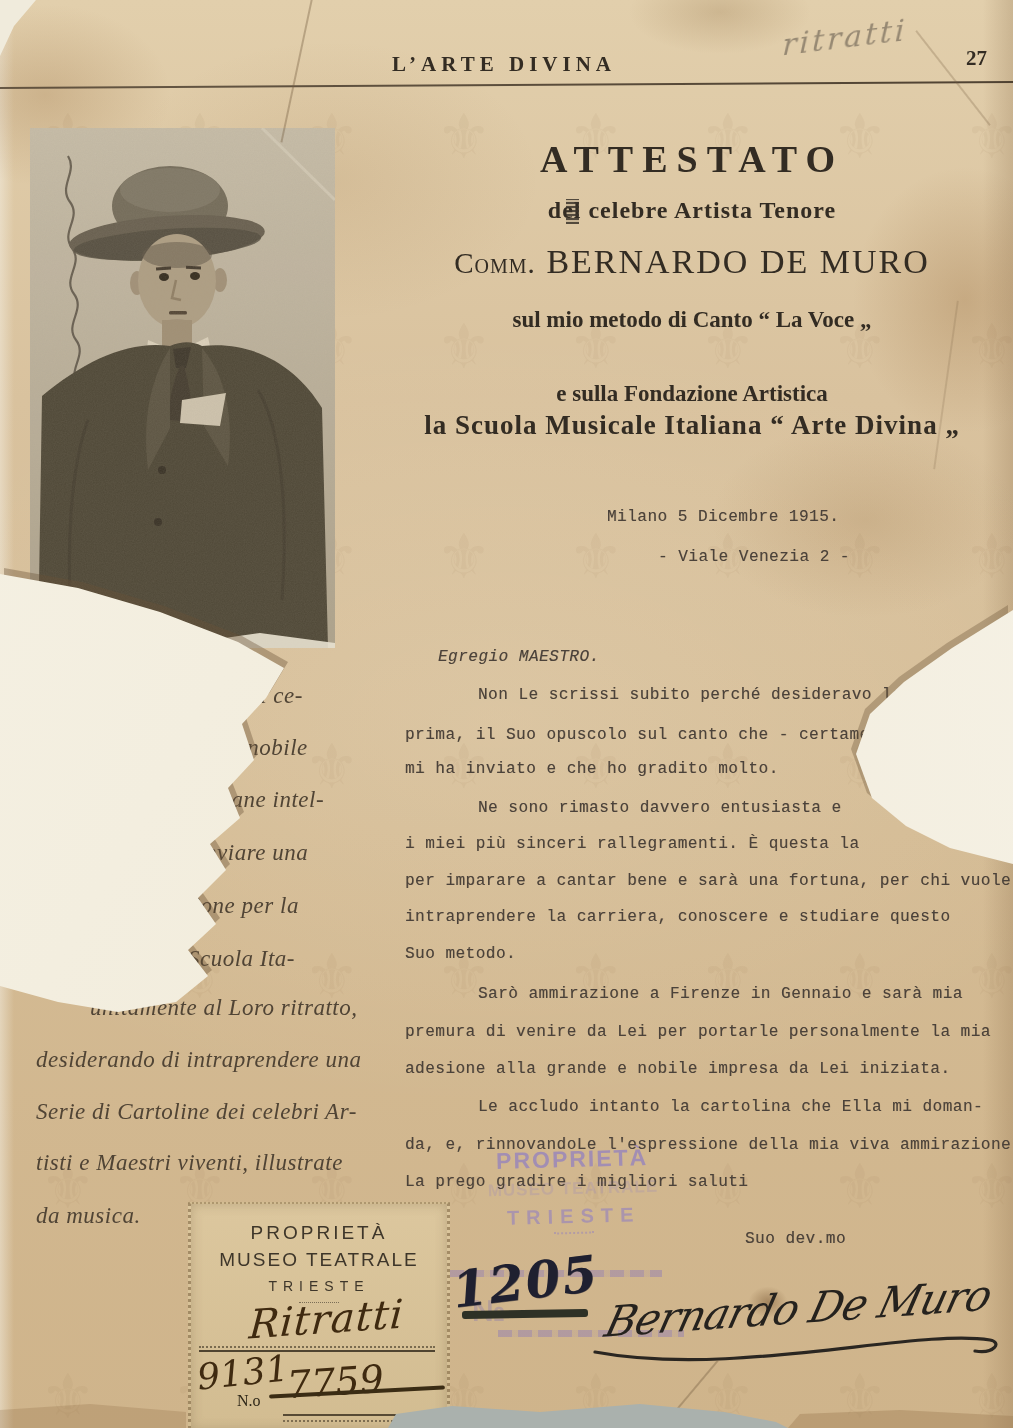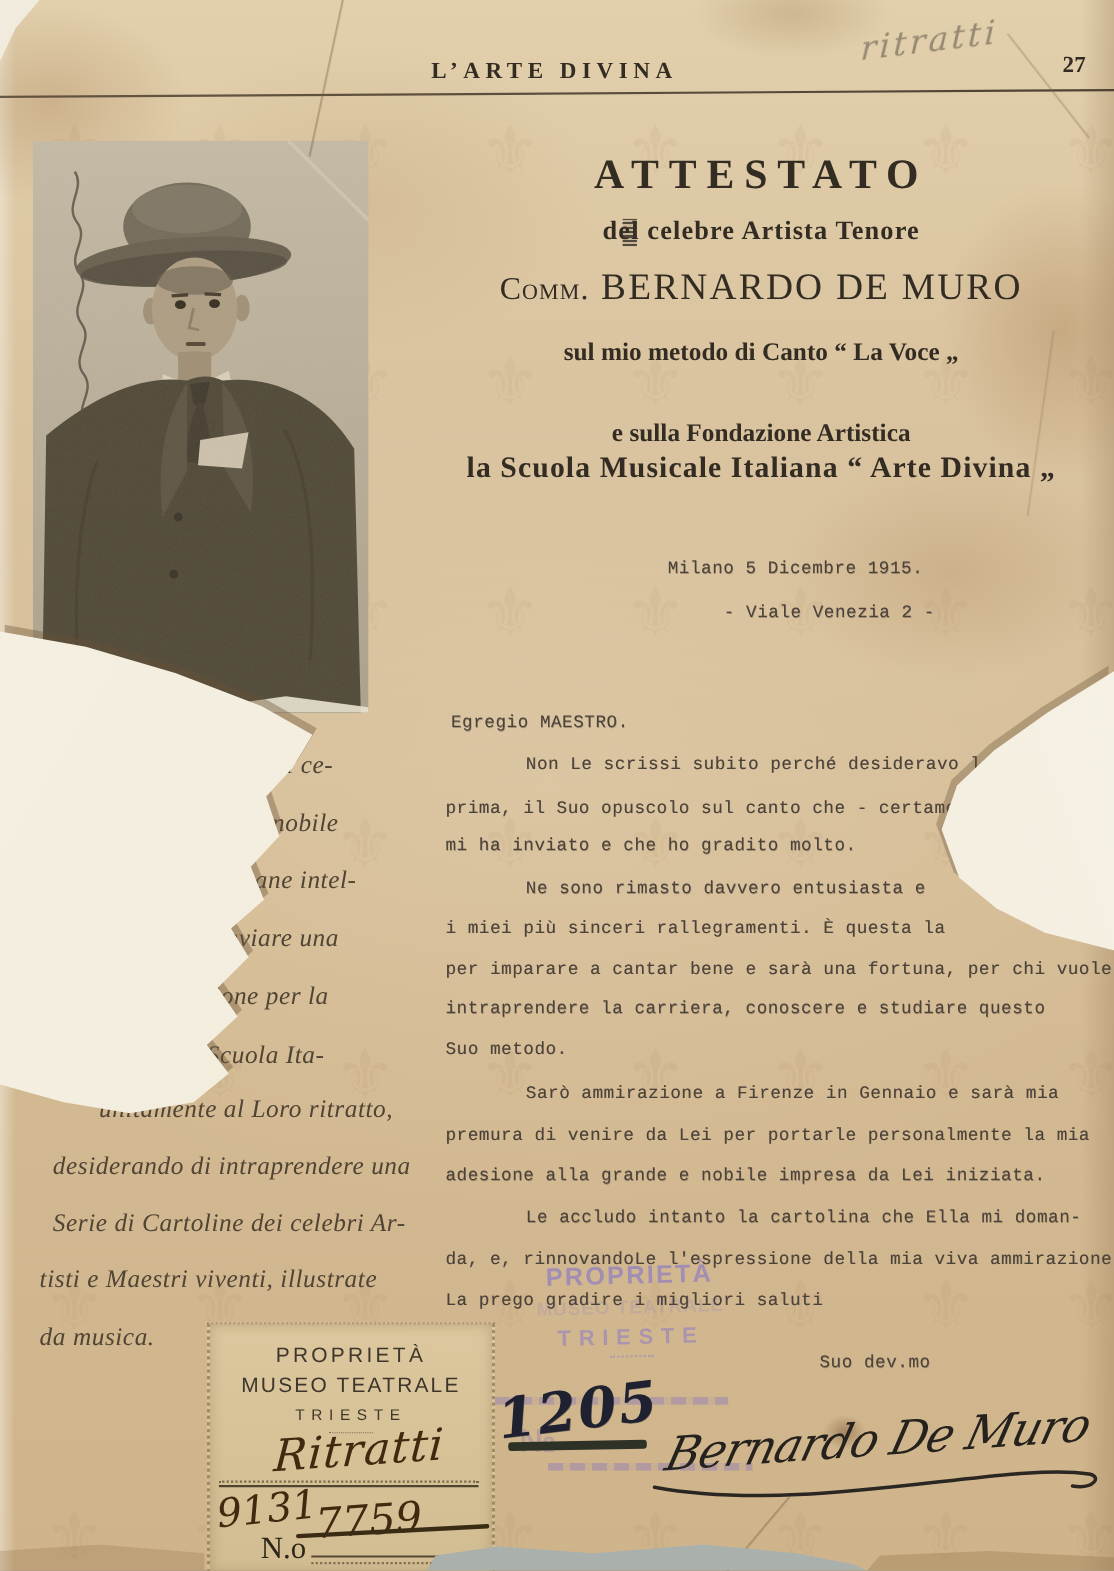--- a/index.html
+++ b/index.html
@@ -54,21 +54,21 @@
   .mlabel .l2{position:absolute;left:0;top:45px;width:100%;text-align:center;font-family:"Liberation Sans",sans-serif;
     font-size:19px;letter-spacing:2px;color:#3e362a;}
   .mlabel .l3{position:absolute;left:0;top:74px;width:100%;text-align:center;font-family:"Liberation Sans",sans-serif;
     font-size:14px;letter-spacing:6px;color:#3e362a;}
   .mlabel .l3rule{position:absolute;left:108px;top:98px;width:40px;border-top:1px dotted rgba(62,54,42,.6);}
   .hand{font-family:"DejaVu Serif",serif;font-style:italic;color:var(--ink_hand);}
   .lab-ritratti{position:absolute;left:58px;top:92px;font-size:40px;transform:rotate(-4deg) skewX(-8deg);letter-spacing:1px;}
   .lab-rule{position:absolute;left:8px;top:146px;width:236px;border-top:2px solid rgba(45,36,22,.8);}
   .lab-rule::before{content:"";position:absolute;left:0;top:-6px;width:236px;border-top:2px dotted rgba(45,36,22,.55);}
   .lab-9131{position:absolute;left:6px;top:148px;font-size:36px;transform:rotate(-6deg);}
-  .lab-no{position:absolute;left:46px;top:188px;font-size:28px;color:#2e2718;}
+  .lab-no{position:absolute;left:46px;top:188px;font-size:16px;color:#2e2718;}
   .lab-7759{position:absolute;left:96px;top:156px;font-size:38px;transform:rotate(-4deg);}
   .lab-strike{position:absolute;left:78px;top:186px;width:176px;height:4px;background:#3a2c14;transform:rotate(-3deg);border-radius:2px;}
   .lab-rule2{position:absolute;left:92px;top:210px;width:162px;border-top:2px solid rgba(45,36,22,.75);}
   .lab-rule2::before{content:"";position:absolute;left:0;top:4px;width:162px;border-top:2px dotted rgba(45,36,22,.5);}
   
   .pstamp{left:468px;top:1146px;width:210px;text-align:center;transform:rotate(-1.5deg);
     font-family:"Liberation Sans",sans-serif;font-weight:bold;color:var(--stamp_purple);}
   .pstamp .s1{font-size:23px;letter-spacing:2px;opacity:.8;}
   .pstamp .s2{font-size:17px;letter-spacing:1px;opacity:.25;margin-top:6px;}
   .pstamp .s3{font-size:20px;letter-spacing:7px;opacity:.65;margin-top:6px;}
@@ -242,21 +242,21 @@
   <div class="dateline" style="left:658px;top:548px;">- Viale Venezia 2 -</div>
 
   <div class="abs pstamp">
     <div class="s1">PROPRIETÀ</div>
     <div class="s2">MUSEO TEATRALE</div>
     <div class="s3">TRIESTE</div>
     <div class="s4"></div>
   </div>
 
   <div id="typed-lines">
-      <div class="typed" style="left: 410px; top: 648px;">Egregio MAESTRO.</div>
+      <div class="typed" style="left: 438px; top: 648px; font-style: italic;">Egregio MAESTRO.</div>
       <div class="typed" style="left: 478px; top: 686px;">Non Le scrissi subito perché desideravo legge</div>
       <div class="typed" style="left: 405px; top: 726px;">prima, il Suo opuscolo sul canto che - certame</div>
       <div class="typed" style="left: 405px; top: 760px;">mi ha inviato e che ho gradito molto.</div>
       <div class="typed" style="left: 478px; top: 799px;">Ne sono rimasto davvero entusiasta e</div>
       <div class="typed" style="left: 405px; top: 835px;">i miei più sinceri rallegramenti. È questa la</div>
       <div class="typed" style="left: 405px; top: 872px;">per imparare a cantar bene e sarà una fortuna, per chi vuole</div>
       <div class="typed" style="left: 405px; top: 908px;">intraprendere la carriera, conoscere e studiare questo</div>
       <div class="typed" style="left: 405px; top: 945px;">Suo metodo.</div>
       <div class="typed" style="left: 478px; top: 985px;">Sarò ammirazione a Firenze in Gennaio e sarà mia</div>
       <div class="typed" style="left: 405px; top: 1023px;">premura di venire da Lei per portarle personalmente la mia</div>
@@ -268,22 +268,22 @@
   <div class="closing" style="left:745px;top:1230px;">Suo dev.mo</div>
 
   <div id="left-column">
       <div class="lcol" style="left: 208px; top: 683px;">e altri ce-</div>
       <div class="lcol" style="left: 197px; top: 735px;">no il nobile</div>
       <div class="lcol" style="left: 190px; top: 787px;">giovane intel-</div>
       <div class="lcol" style="left: 150px; top: 840px;">coll' inviare una</div>
       <div class="lcol" style="left: 110px; top: 893px;">ottoscrizione per la</div>
       <div class="lcol" style="left: 50px; top: 946px;">one della mia Scuola Ita-</div>
       <div class="lcol" style="left: 90px; top: 995px;">unitamente al Loro ritratto,</div>
-      <div class="lcol" style="left: 48px; top: 1047px;">desiderando di intraprendere una</div>
-      <div class="lcol" style="left: 48px; top: 1099px; font-style: italic;">Serie di Cartoline dei celebri Ar-</div>
+      <div class="lcol" style="left: 36px; top: 1047px;">desiderando di intraprendere una</div>
+      <div class="lcol" style="left: 36px; top: 1099px; font-style: italic;">Serie di Cartoline dei celebri Ar-</div>
       <div class="lcol" style="left: 36px; top: 1150px;">tisti e Maestri viventi, illustrate</div>
       <div class="lcol" style="left: 36px; top: 1203px;">da musica.</div>
     </div>
 
   <div class="pline" style="left:430px;top:1270px;width:232px;"></div>
   <div class="pline" style="left:498px;top:1330px;width:186px;"></div>
   <div class="abs numero">№</div>
   <div class="abs dstrike"></div>
   <div class="abs inv">1205</div>
 

